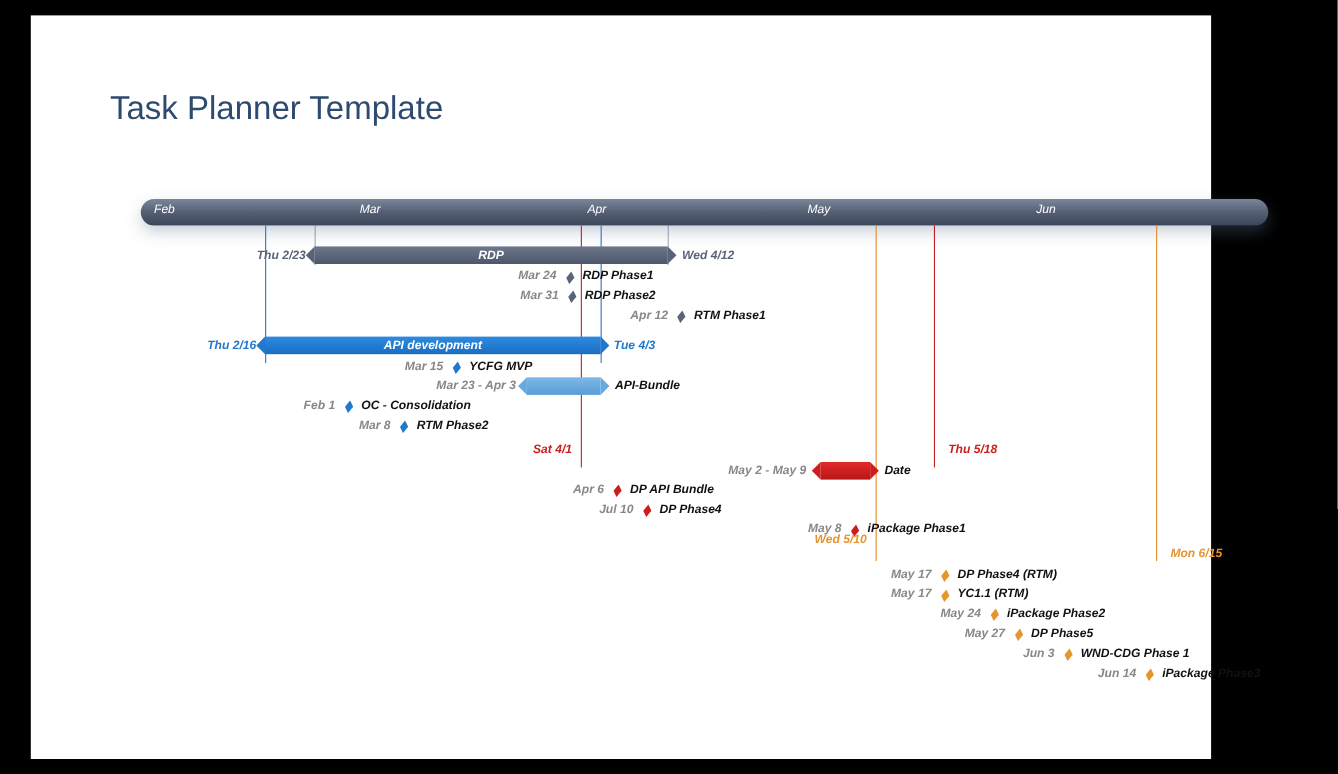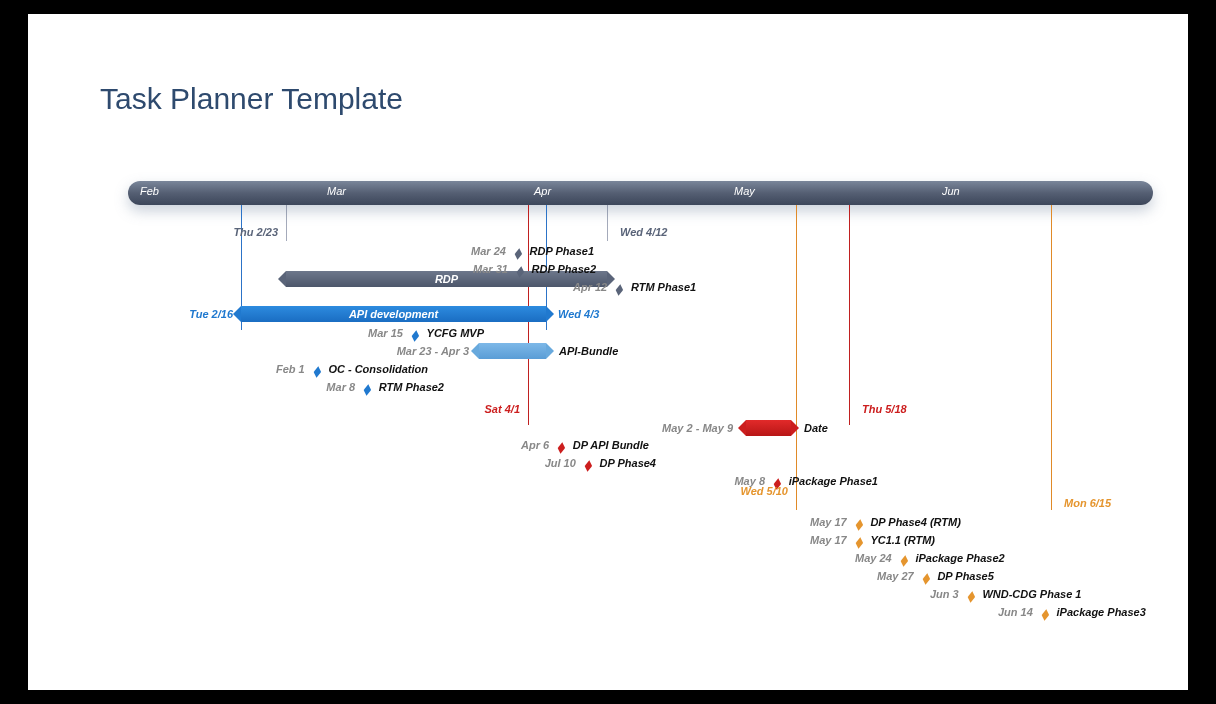--- a/index.html
+++ b/index.html
@@ -7,21 +7,21 @@
   background: #000;
   font-family: 'Segoe UI', Tahoma, Arial, sans-serif;
   width: 1216px;
   height: 704px;
   position: relative;
 }
 .page {
   position: absolute;
   left: 28px;
   top: 14px;
-  width: 1160px;
+  width: 1073px;
   height: 676px;
   background: #fff;
 }
 .title {
   position: absolute;
   left: 72px;
   top: 68px;
   font-size: 30px;
   font-weight: 400;
   color: #2e4a6e;
@@ -77,21 +77,21 @@
   position: absolute;
   top: 0;
   width: 0;
   height: 0;
   border-top: 8px solid transparent;
   border-bottom: 8px solid transparent;
 }
 .bar .cap-l { left: -8px; }
 .bar .cap-r { right: -8px; }
 
-.bar-gray   { background: linear-gradient(to bottom,#6d778b,#4d576b); margin-top: 47px; }
+.bar-gray   { background: linear-gradient(to bottom,#6d778b,#4d576b); }
 .bar-gray .cap-l   { border-right: 8px solid #5a6479; }
 .bar-gray .cap-r   { border-left:  8px solid #5a6479; }
 
 .bar-blue   { background: linear-gradient(to bottom,#2d8bdf,#1a6dc2); justify-content: center; }
 .bar-blue .cap-l   { border-right: 8px solid #2079cf; }
 .bar-blue .cap-r   { border-left:  8px solid #2079cf; }
 
 .bar-ltb    { background: linear-gradient(to bottom,#7db8e8,#5a9dd6); }
 .bar-ltb .cap-l    { border-right: 8px solid #68a9dd; }
 .bar-ltb .cap-r    { border-left:  8px solid #68a9dd; }
@@ -184,22 +184,22 @@
       <span class="mdate">Apr 12</span>
       <span class="diamond dg">◆</span>
       <span class="mtext">RTM Phase1</span>
     </div>
 
     <div class="bar bar-blue" style="left:113px; width:305px; top:137px">
       <span class="cap-l"></span>
       <span>API development</span>
       <span class="cap-r"></span>
     </div>
-    <span class="datelbl dl-blue" style="right:calc(100% - 105px); top:139px">Tue 2/16</span>
-    <span class="datelbl dl-blue" style="left:430px; top:139px">Wed 4/3</span>
+    <span class="datelbl dl-blue" style="right:calc(100% - 105px); top:139px">Thu 2/16</span>
+    <span class="datelbl dl-blue" style="left:430px; top:139px">Tue 4/3</span>
 
     <div class="milestone" style="right:calc(100% - 356px); top:158px">
       <span class="mdate">Mar 15</span>
       <span class="diamond db">◆</span>
       <span class="mtext">YCFG MVP</span>
     </div>
 
     <span class="datelbl dl-muted" style="right:calc(100% - 341px); top:176px">Mar 23 - Apr 3</span>
     <div class="bar bar-ltb" style="left:351px; width:67px; top:174px">
       <span class="cap-l"></span>

